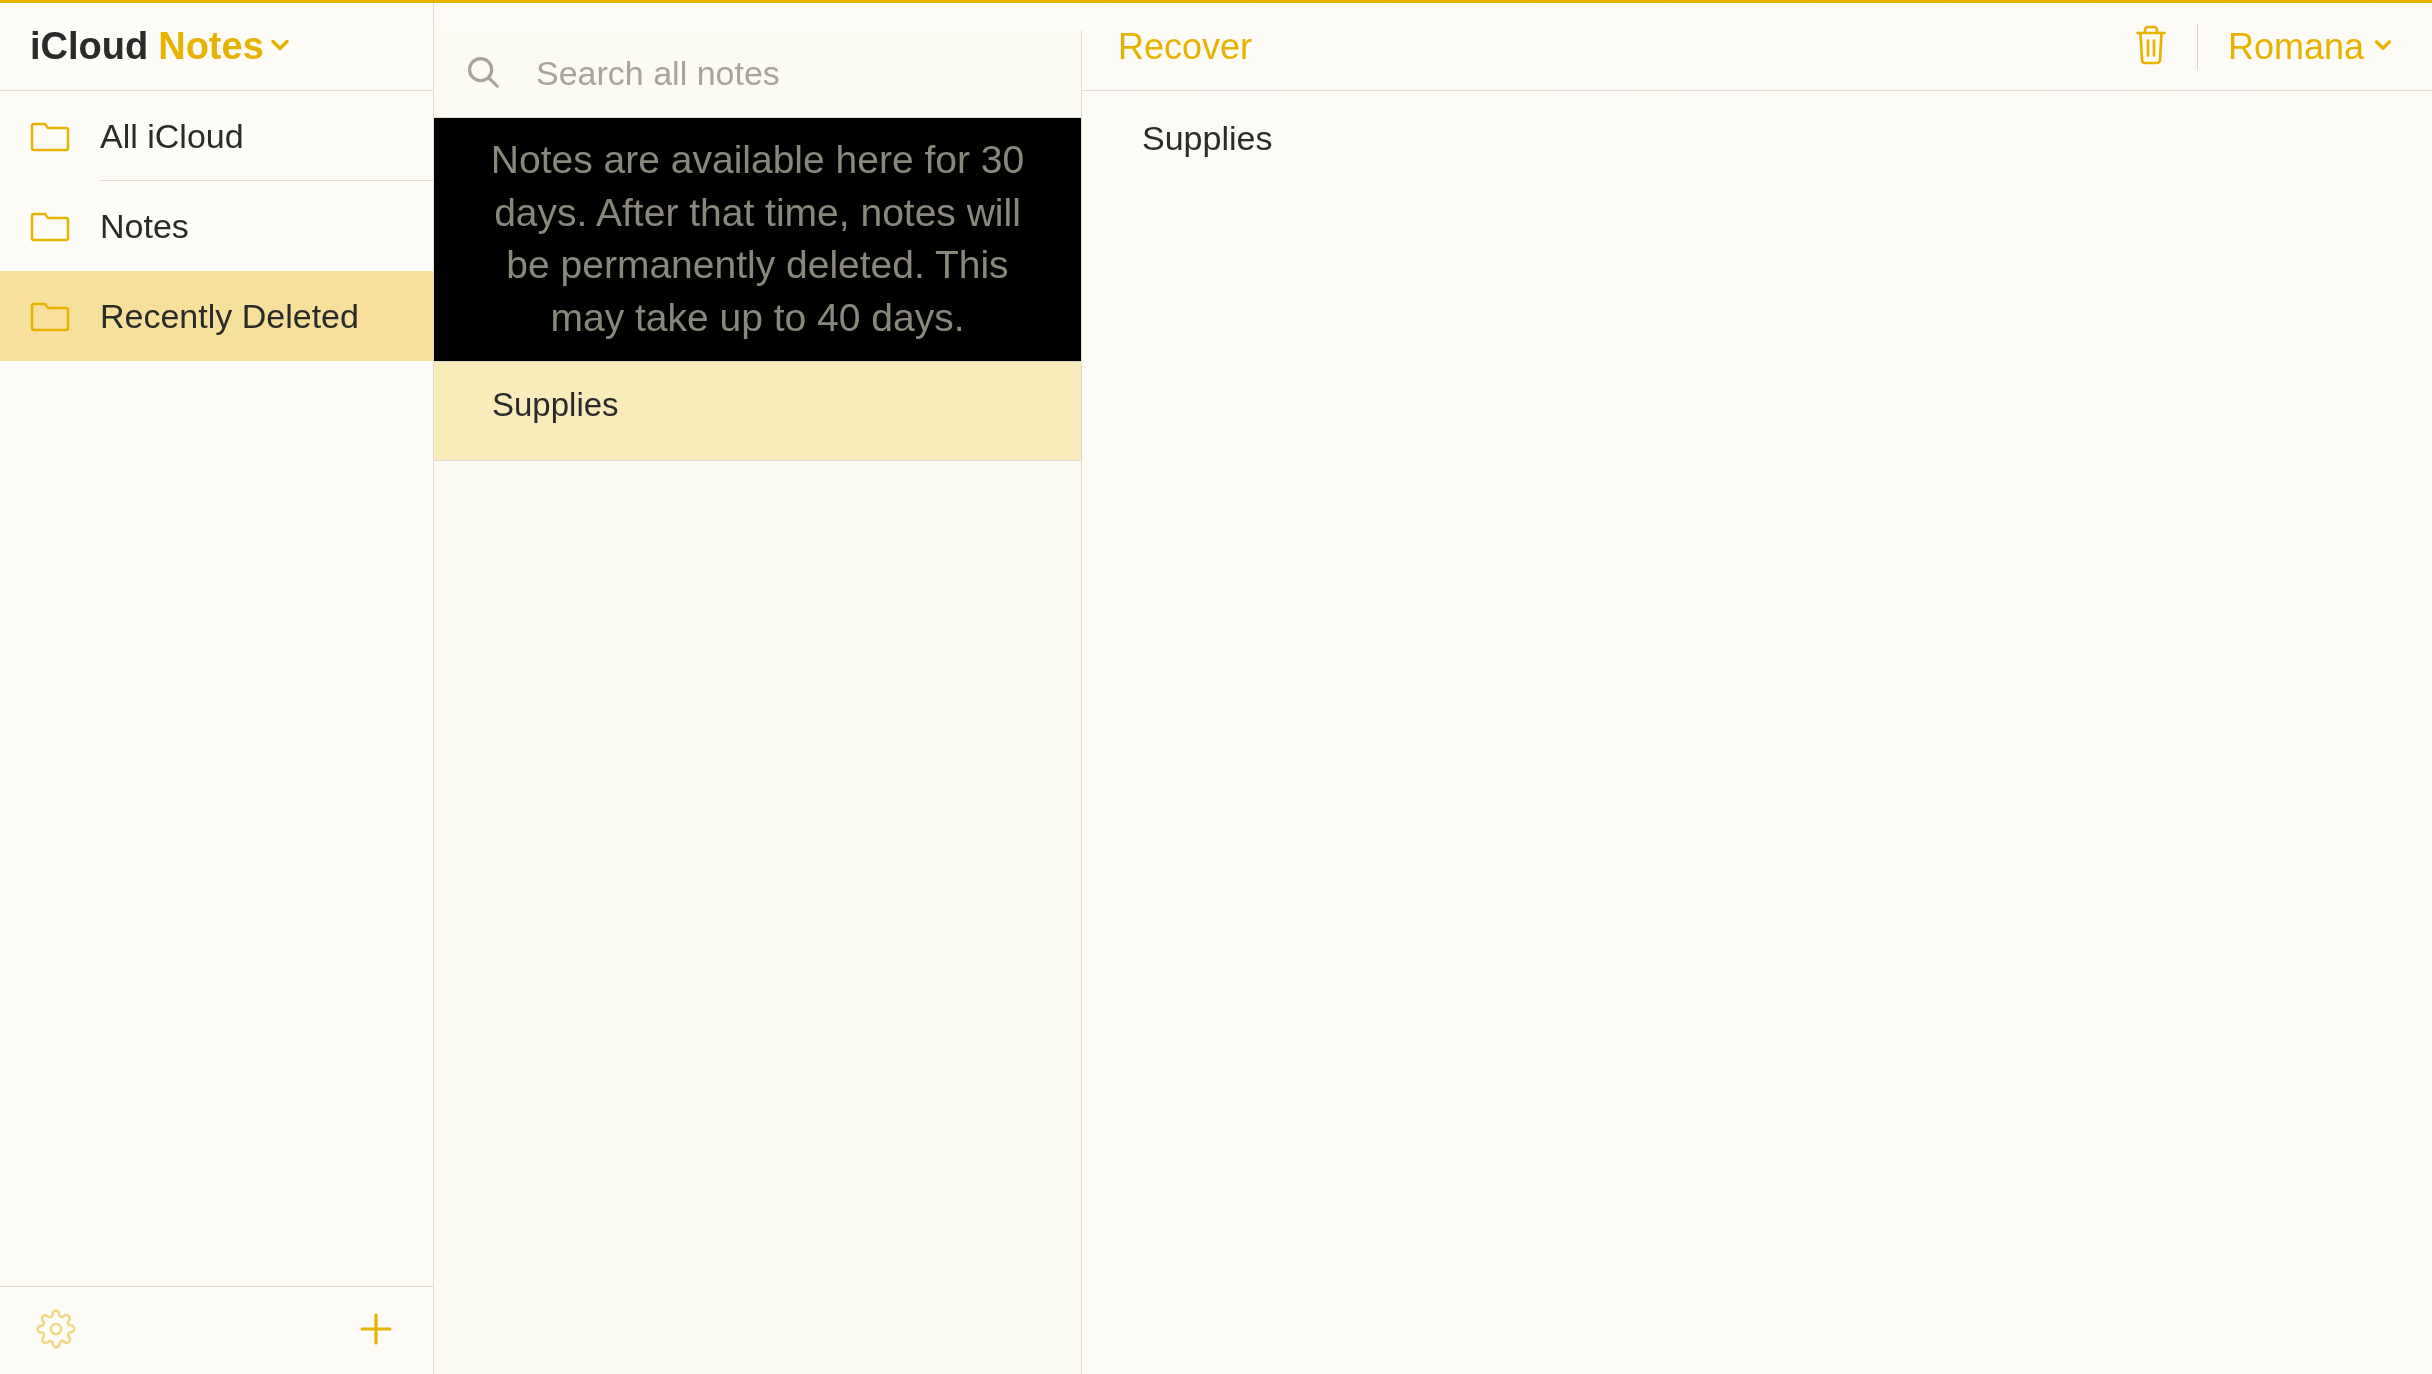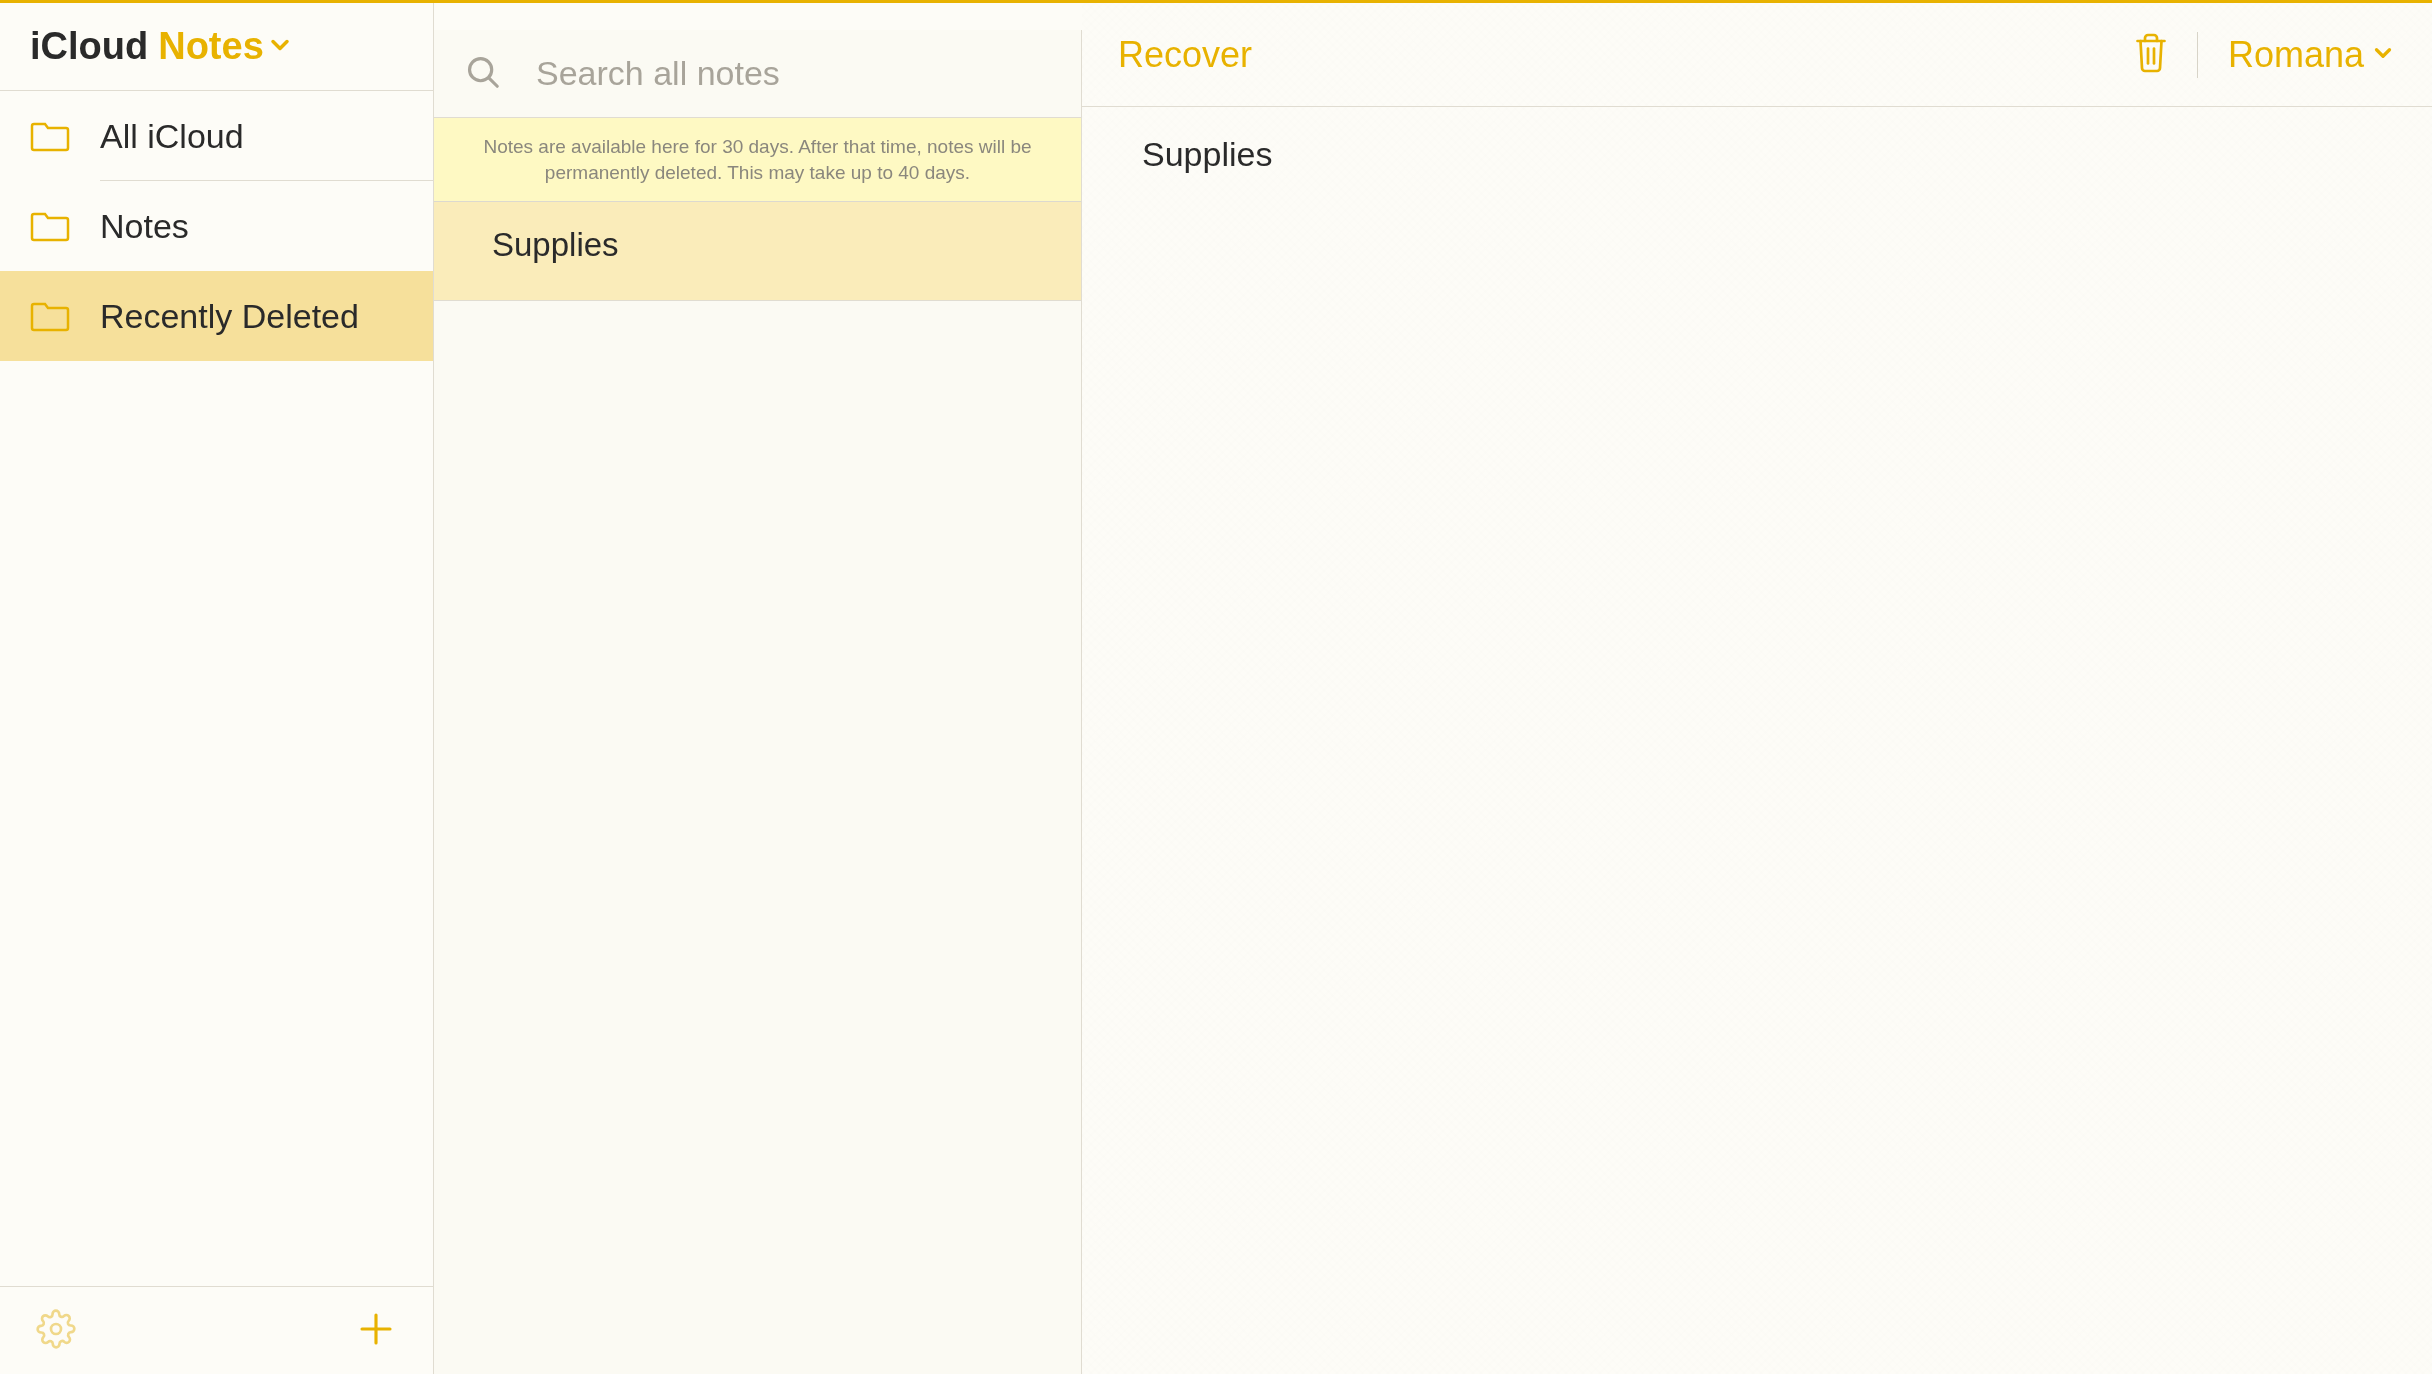--- a/index.html
+++ b/index.html
@@ -148,24 +148,24 @@
       font-size: 34px;
       color: #2a2a2a;
       outline: none;
     }
     
     .search-input::placeholder {
       color: #a8a49a;
     }
     
     .deleted-notice {
-      background: #fef9c3;
+      background: #000000;
       padding: 16px 36px;
       text-align: center;
-      font-size: 19px;
+      font-size: 39px;
       line-height: 1.35;
       color: #8a877d;
       border-bottom: 1px solid #dcd9cf;
     }
     
     .note-item {
       padding: 24px 58px 26px;
       cursor: pointer;
       border-bottom: 1px solid #e0dcd1;
     }
@@ -200,21 +200,21 @@
       flex: 1;
       display: flex;
       flex-direction: column;
       background: #fdfcf7;
       background-image:
         repeating-linear-gradient(45deg, rgba(0,0,0,0.005) 0 2px, transparent 2px 6px),
         repeating-linear-gradient(-45deg, rgba(0,0,0,0.005) 0 2px, transparent 2px 6px);
     }
     
     .content-header {
-      height: 104px;
+      height: 88px;
       border-bottom: 1px solid #e0dcd1;
       display: flex;
       align-items: center;
       padding: 0 36px;
     }
     
     .recover-btn {
       font-size: 36px;
       color: #e8b200;
       cursor: pointer;

